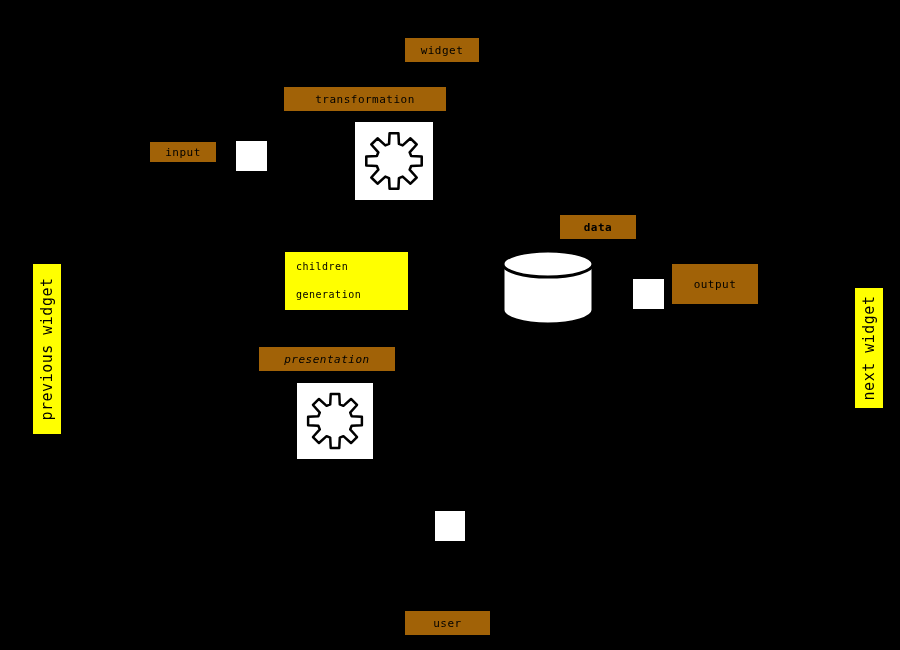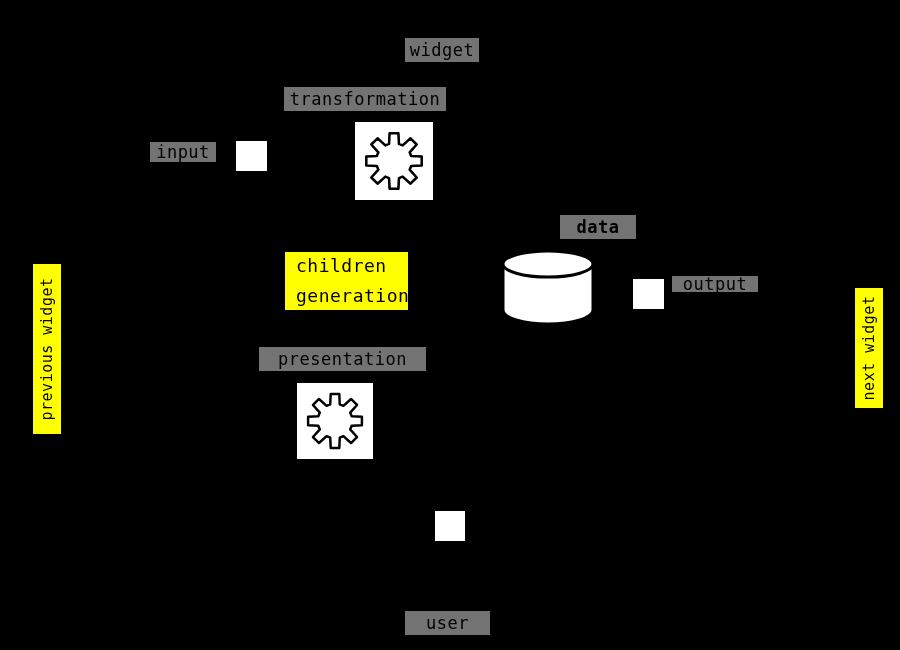--- a/index.html
+++ b/index.html
@@ -10,39 +10,39 @@
   #stage {
     position: relative;
     width: 900px;
     height: 650px;
     background: #000000;
     overflow: hidden;
     font-family: "DejaVu Sans Mono", "Liberation Mono", monospace;
   }
   .label {
     position: absolute;
-    background: #737373;
+    background: #a16207;
     color: #000000;
-    font-size: 17px;
+    font-size: 11px;
     letter-spacing: 0.5px;
     display: flex;
     align-items: center;
     justify-content: center;
     white-space: nowrap;
     box-sizing: border-box;
   }
   .label-multiline {
     position: absolute;
     background: #ffff00;
     color: #000000;
-    font-size: 18px;
+    font-size: 10px;
     letter-spacing: 0.5px;
     display: flex;
     flex-direction: column;
-    justify-content: space-between;
+    justify-content: center;
     box-sizing: border-box;
     padding-left: 11px;
     line-height: 28px;
   }
   .label-vertical {
     position: absolute;
     background: #ffff00;
     color: #000000;
     font-size: 15px;
     letter-spacing: 0.5px;
@@ -91,28 +91,28 @@
 
   <div class="cylinder" style="left:500px; top:248px; width:96px; height:80px;">
     <svg width="96" height="80" viewBox="0 0 96 80">
       <path d="M 3 16 L 3 62 A 45 14 0 0 0 93 62 L 93 16" fill="#ffffff" stroke="#000000" stroke-width="3"></path>
       <ellipse cx="48" cy="16" rx="45" ry="13" fill="#ffffff" stroke="#000000" stroke-width="3"></ellipse>
     </svg>
   </div>
 
   <div class="port" style="left:633px; top:279px; width:31px; height:30px;"></div>
 
-  <div class="label" style="left:672px; top:276px; width:86px; height:16px;">output</div>
+  <div class="label" style="left:672px; top:264px; width:86px; height:40px;">output</div>
 
   <div class="label-multiline" style="left:285px; top:252px; width:123px; height:58px;">
     <span>children</span>
     <span>generation</span>
   </div>
 
-  <div class="label" style="left:259px; top:347px; width:167px; height:24px;">presentation</div>
+  <div class="label" style="left:259px; top:347px; width:136px; height:24px;font-style:italic;">presentation</div>
 
   <div class="gearbox" style="left:297px; top:383px; width:76px; height:76px;">
     <svg width="66" height="66" viewBox="0 0 80 80">
       <path d="M 60.2 34.2 L 72.6 34.8 L 72.6 45.2 L 60.2 45.8 L 58.4 50.2 L 66.7 59.4 L 59.4 66.7 L 50.2 58.4 L 45.8 60.2 L 45.2 72.6 L 34.8 72.6 L 34.2 60.2 L 29.8 58.4 L 20.6 66.7 L 13.3 59.4 L 21.6 50.2 L 19.8 45.8 L 7.4 45.2 L 7.4 34.8 L 19.8 34.2 L 21.6 29.8 L 13.3 20.6 L 20.6 13.3 L 29.8 21.6 L 34.2 19.8 L 34.8 7.4 L 45.2 7.4 L 45.8 19.8 L 50.2 21.6 L 59.4 13.3 L 66.7 20.6 L 58.4 29.8 Z" fill="#ffffff" stroke="#000000" stroke-width="3" stroke-linejoin="round"></path>
     </svg>
   </div>
 
   <div class="port" style="left:435px; top:511px; width:30px; height:30px;"></div>
 
   <div class="label" style="left:405px; top:611px; width:85px; height:24px;">user</div>

